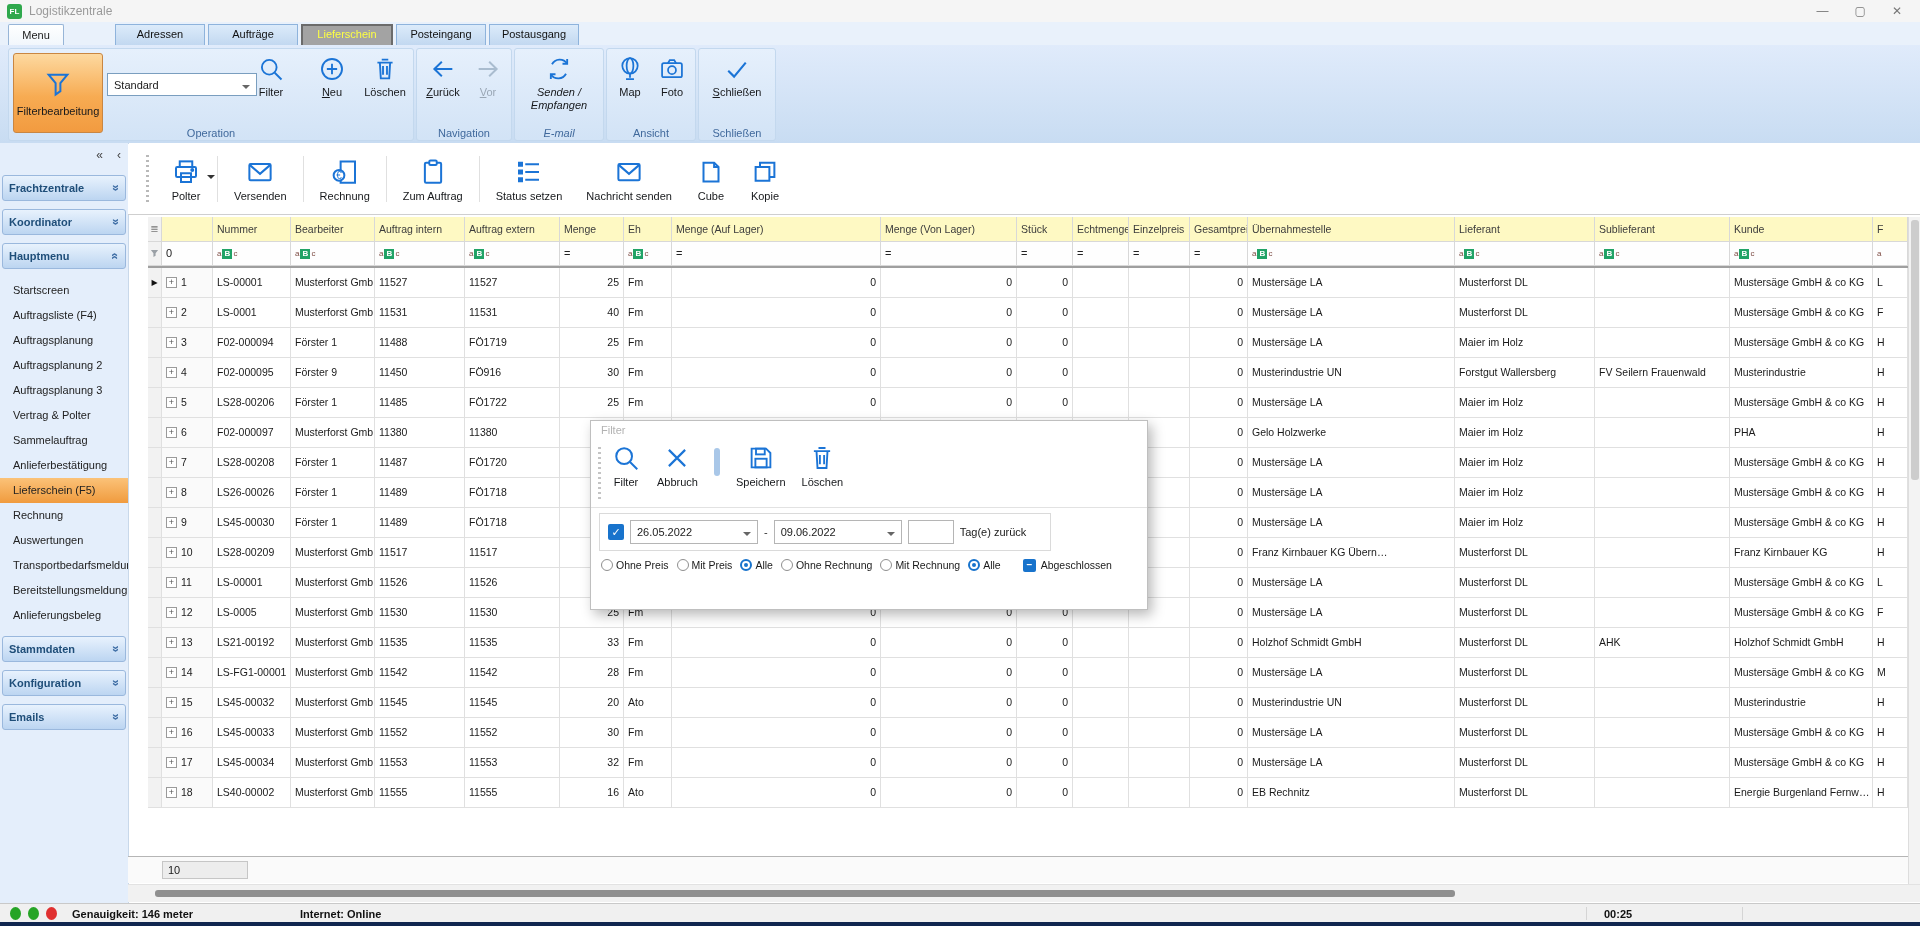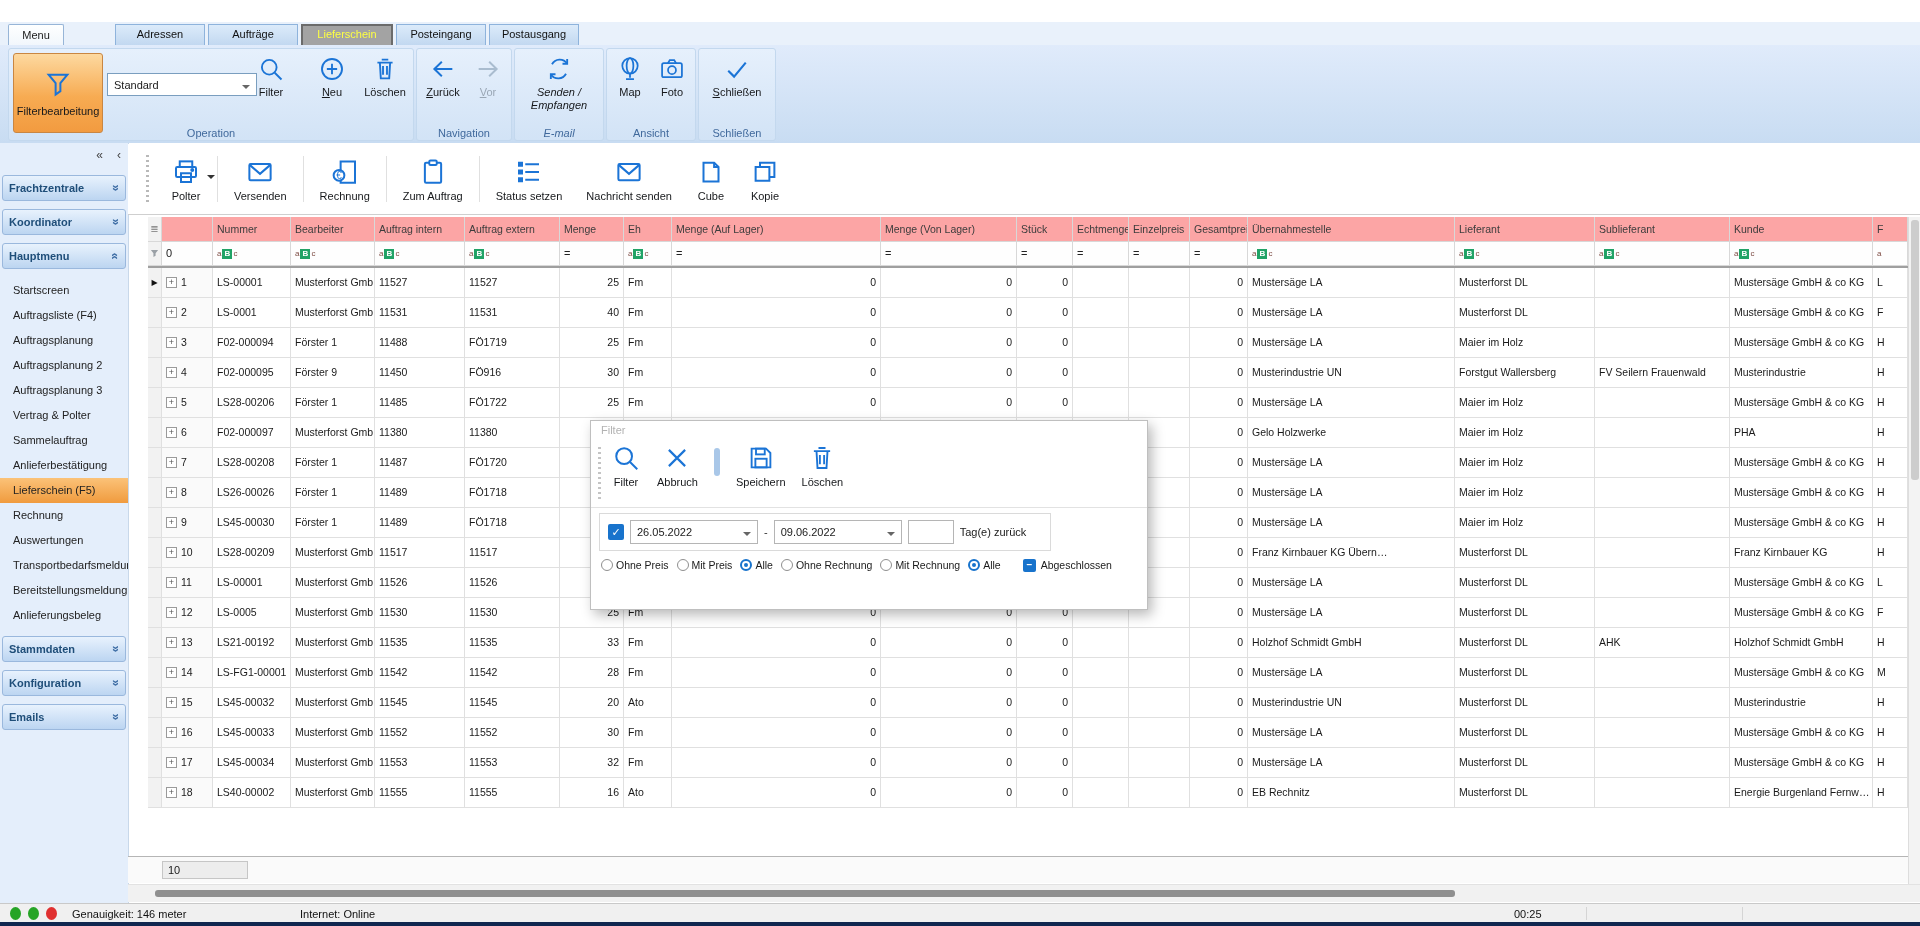--- a/index.html
+++ b/index.html
@@ -64,21 +64,21 @@
   .grip{width:3px;height:48px;margin-right:10px;background:repeating-linear-gradient(#b9b9b9 0 2px,transparent 2px 5px);}
   .t2item{position:relative;display:flex;flex-direction:column;align-items:center;gap:3px;padding:0 12px;cursor:default;}
   .t2caret{position:absolute;right:-2px;top:18px;width:0;height:0;border:4px solid transparent;border-top-color:#333;}
   .t2sep{width:1px;height:46px;background:#e0e0e0;margin:0 4px;}
 
   
   .grid{left:148px;top:217px;width:1760px;}
   .ghr,.gr{display:flex;}
   .gc{box-sizing:border-box;border-right:1px solid #e0e0e0;border-bottom:1px solid #e0e0e0;
       padding:0 4px;white-space:nowrap;overflow:hidden;flex:none;}
-  .ghr1 .gc{height:25px;line-height:24px;color:#3c3c3c;font-size:10.5px;background:#fca5a5;border-color:#d8d8d8;}
+  .ghr1 .gc{height:25px;line-height:24px;color:#3c3c3c;font-size:10.5px;background:#fef9c3;border-color:#d8d8d8;}
   .ghr2 .gc{height:24px;line-height:23px;background:#fefefe;border-color:#d8d8d8;display:flex;align-items:center;}
   .ghr2{border-bottom:2px solid #9f9f9f;}
   .gr .gc{height:30px;line-height:29px;font-size:10.5px;}
   .gc.gut{background:#f2f2f2;padding:0 2px;display:flex;align-items:center;justify-content:center;}
   .gc.rh{background:#fafafa;display:flex;align-items:center;gap:4px;}
   .gc.num{text-align:right;}
   .exp{width:11px;height:11px;box-sizing:border-box;border:1px solid #9a9a9a;background:#fff;font-size:9px;
        line-height:8px;text-align:center;color:#555;flex:none;}
   .curmark{color:#111;font-size:8px;}
   .abc{display:flex;align-items:center;gap:1px;font-size:8px;color:#7c4a42;}
@@ -120,29 +120,38 @@
   .rad.on{border:2px solid #1873cc;}
   .rad.on::after{content:'';position:absolute;inset:2px;background:#1873cc;border-radius:50%;}
   .fd-box2{position:absolute;left:8px;top:158px;width:302px;height:26px;border:1px solid #dadada;
            display:flex;align-items:center;gap:8px;padding:0 8px;box-sizing:border-box;}
   .nrinput{width:110px;height:18px;border:1px solid #b5b5b5;background:#fff;box-sizing:border-box;font-family:inherit;font-size:11px;padding:0 4px;}
   .abg{display:flex;align-items:center;gap:5px;margin-left:14px;}
 
   
   .statusbar{left:0;top:903px;right:0;height:19px;background:#f0f0f0;border-top:1px solid #c9c9c9;display:flex;align-items:center;}
   .dot{width:11px;height:13px;border-radius:50%;margin-right:7px;}
-  .sbtext{color:#111;}
+  .sbtext{color:#111;font-weight:bold;}
   .sbsep{width:1px;height:13px;background:#d5d5d5;position:absolute;top:3px;}
   .bstrip{left:0;top:922px;right:0;height:4px;background:#10264f;}
 </style>
 </head>
 <body>
 
 <div id="app">
 
+  <div class="abs titlebar">
+    <div class="appicon">FL</div>
+    <div class="wtitle">Logistikzentrale</div>
+    <div class="wctrls">
+      <span>—</span>
+      <span>▢</span>
+      <span>✕</span>
+    </div>
+  </div>
 
   <div class="abs tabrow">
     <div class="menutab">Menu</div>
     <div class="tabstrip" id="tabStrip">
         <div class="tab">Adressen</div>
         <div class="tab">Aufträge</div>
         <div class="tab sel">Lieferschein</div>
         <div class="tab">Posteingang</div>
         <div class="tab">Postausgang</div>
       </div>
@@ -1060,18 +1069,18 @@
       </div>
   </div>
 
   <div class="abs statusbar">
     <span class="dot" style="background:#26a426;margin-left:10px;"></span>
     <span class="dot" style="background:#26a426;"></span>
     <span class="dot" style="background:#e03030;"></span>
     <span class="sbtext" style="margin-left:8px;">Genauigkeit: 146 meter</span>
     <span class="sbtext" style="position:absolute;left:300px;">Internet: Online</span>
     <span class="sbsep" style="left:1586px;"></span>
-    <span class="sbtext" style="position:absolute;left:1514px;">00:25</span>
+    <span class="sbtext" style="position:absolute;left:1604px;">00:25</span>
     <span class="sbsep" style="left:1742px;"></span>
   </div>
   <div class="abs bstrip"></div>
 
 </div>
 
 </body></html>

